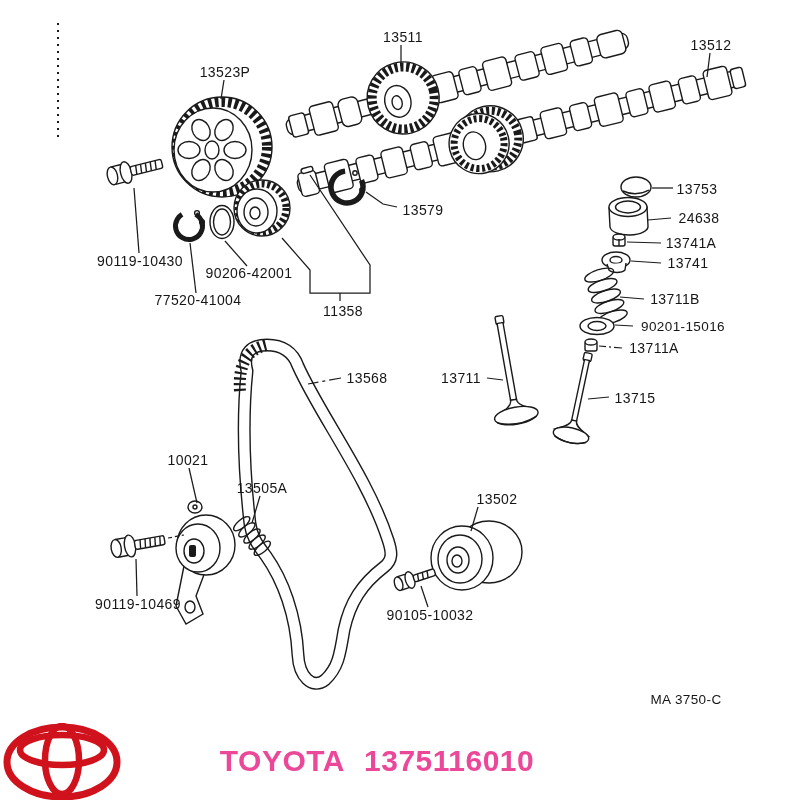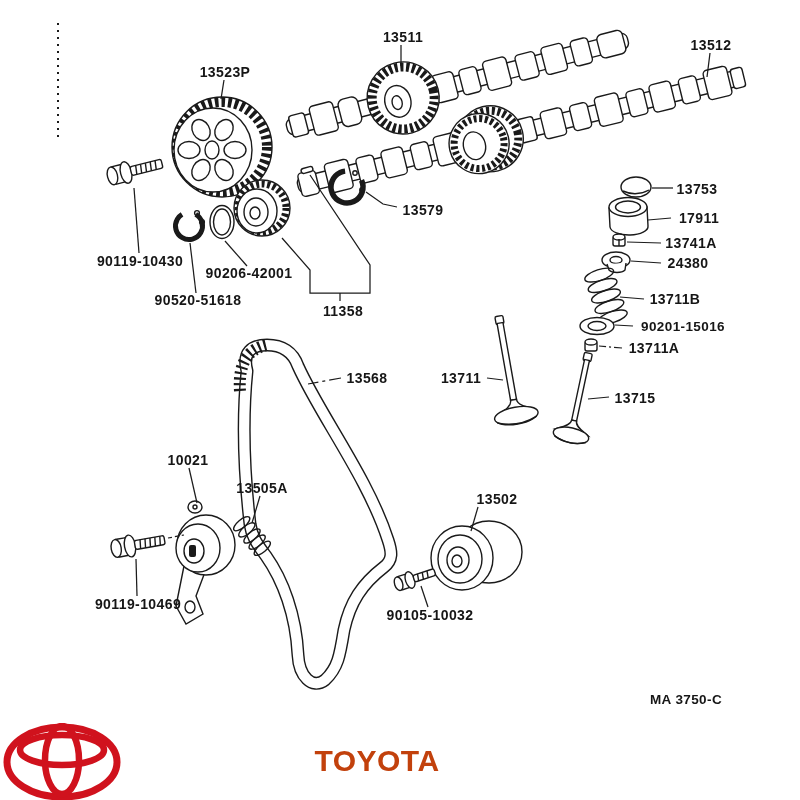--- a/index.html
+++ b/index.html
@@ -1,23 +1,23 @@
 <!DOCTYPE html>
 <html><head>
 <meta charset="utf-8">
 <style>
   html,body{margin:0;padding:0;background:#fff;}
   #stage{position:relative;width:800px;height:800px;background:#ffffff;overflow:hidden;
          font-family:"Liberation Sans",sans-serif;}
   #art{position:absolute;left:0;top:0;}
-  .plabel{position:absolute;transform:translate(-50%,-50%);font-weight:bold;
+  .plabel{position:absolute;transform:translate(-50%,-50%);font-weight:normal;
           font-size:14px;letter-spacing:.4px;color:#161616;white-space:nowrap;z-index:5;}
   .plabel.small{font-size:13.5px;}
   #footer-brand{position:absolute;left:377px;top:761px;transform:translate(-50%,-50%);
-          display:flex;gap:19px;font-weight:bold;font-size:30px;color:#c2410c;
+          display:flex;gap:19px;font-weight:bold;font-size:30px;color:#ec4899;
           letter-spacing:.5px;white-space:nowrap;z-index:5;}
   #toyota-logo{position:absolute;left:2px;top:723px;z-index:4;}
   
   .s  {stroke:#1a1a1a;stroke-width:1.4;fill:#fff;}
   .sn {stroke:#1a1a1a;stroke-width:1.4;fill:none;}
   .ld {stroke:#1c1c1c;stroke-width:1.25;fill:none;}
   .teeth{fill:none;stroke:#1a1a1a;}
 </style>
 </head>
 <body>
@@ -269,44 +269,45 @@
       <line class="ld" x1="137" y1="596" x2="136" y2="559"></line>
       <line class="ld" x1="478" y1="507" x2="471" y2="531"></line>
       <line class="ld" x1="428" y1="607" x2="421" y2="586"></line>
     </g>
   </svg>
 
   <div class="plabel" style="left:225px;top:72px">13523P</div>
   <div class="plabel" style="left:403px;top:37px">13511</div>
   <div class="plabel" style="left:711px;top:45px">13512</div>
   <div class="plabel" style="left:697px;top:189px">13753</div>
-  <div class="plabel" style="left:699px;top:218px">17911</div>
+  <div class="plabel" style="left:699px;top:218px">24638</div>
   <div class="plabel" style="left:691px;top:243px">13741A</div>
-  <div class="plabel" style="left:688px;top:263px">24380</div>
+  <div class="plabel" style="left:688px;top:263px">13741</div>
   <div class="plabel" style="left:675px;top:299px">13711B</div>
   <div class="plabel small" style="left:683px;top:326px">90201-15016</div>
   <div class="plabel" style="left:654px;top:348px">13711A</div>
   <div class="plabel" style="left:461px;top:378px">13711</div>
   <div class="plabel" style="left:635px;top:398px">13715</div>
   <div class="plabel" style="left:367px;top:378px">13568</div>
   <div class="plabel" style="left:423px;top:210px">13579</div>
   <div class="plabel" style="left:343px;top:311px">11358</div>
   <div class="plabel" style="left:140px;top:261px">90119-10430</div>
   <div class="plabel" style="left:249px;top:273px">90206-42001</div>
-  <div class="plabel" style="left:198px;top:300px">90520-51618</div>
+  <div class="plabel" style="left:198px;top:300px">77520-41004</div>
   <div class="plabel" style="left:188px;top:460px">10021</div>
   <div class="plabel" style="left:262px;top:488px">13505A</div>
   <div class="plabel" style="left:138px;top:604px">90119-10469</div>
   <div class="plabel" style="left:497px;top:499px">13502</div>
   <div class="plabel" style="left:430px;top:615px">90105-10032</div>
   <div class="plabel small" style="left:686px;top:699px">MA 3750-C</div>
 
   <svg id="toyota-logo" width="122" height="77" viewBox="0 0 122 77">
     <ellipse cx="60" cy="39" rx="55" ry="35" fill="none" stroke-width="7" stroke="#d0121d"></ellipse>
     <ellipse cx="60" cy="27" rx="42" ry="15" fill="none" stroke-width="6.5" stroke="#d0121d"></ellipse>
     <ellipse cx="60" cy="37" rx="17" ry="34" fill="none" stroke-width="6.5" stroke="#d0121d"></ellipse>
   </svg>
 
   <div id="footer-brand">
     <span>TOYOTA</span>
+    <span>1375116010</span>
   </div>
 
 </div>
 
 </body></html>

